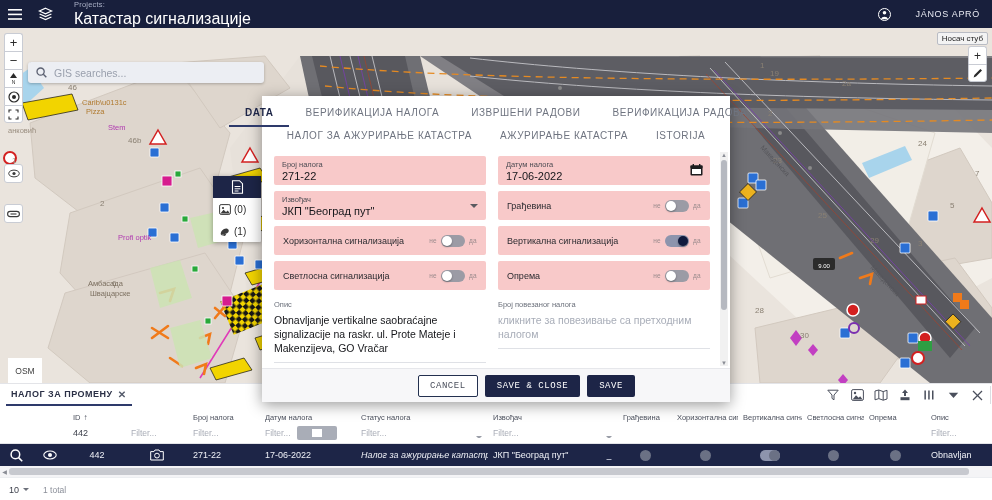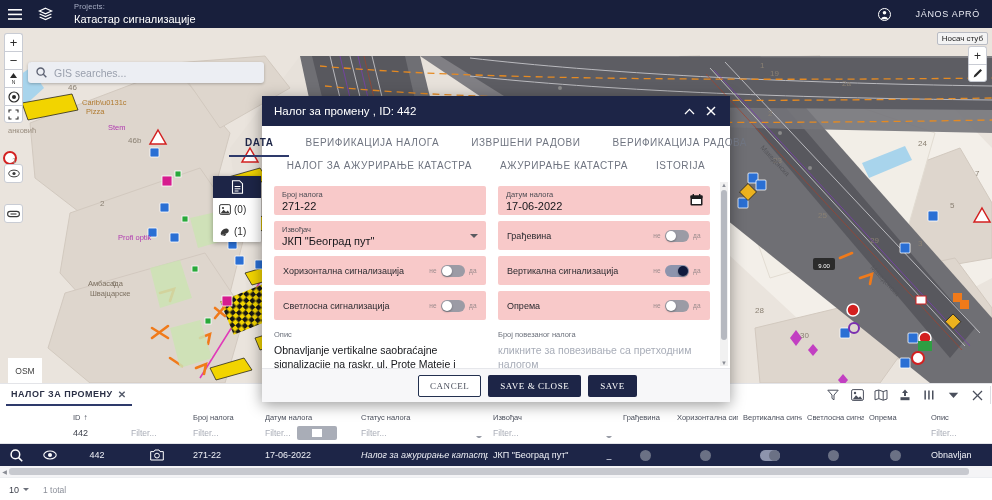--- a/index.html
+++ b/index.html
@@ -16,21 +16,21 @@
   #topbar {
     position: absolute; top: 0; left: 0; width: 992px; height: 28px;
     background: #181f3c;
     display: flex; align-items: center;
     color: #ffffff; z-index: 60;
   }
   .tb-icon { width: 30px; height: 28px; display: flex; align-items: center; justify-content: center; cursor: pointer; }
   .tb-icon svg { display: block; }
   #proj-wrap { margin-left: 14px; line-height: 1.1; }
   #proj-label { font-size: 7.5px; color: #aab0c6; letter-spacing: .2px; }
-  #proj-name { font-size: 11px; color: #fff; font-weight: 400; margin-top: 1px; }
+  #proj-name { font-size: 16px; color: #fff; font-weight: 400; margin-top: 1px; }
   #user-wrap { margin-left: auto; display: flex; align-items: center; gap: 24px; padding-right: 12px; cursor: pointer; }
   #user-name { font-size: 9px; letter-spacing: .7px; color: #e8eaf2; }
 
   
   #map {
     position: absolute; top: 28px; left: 0; width: 992px; height: 355px;
     overflow: hidden; background: #ece7e2;
   }
   #map-canvas { position: absolute; inset: 0; }
 
@@ -176,21 +176,21 @@
     background: #f1f1f1; z-index: 5;
   }
   #dlg-vscroll .thumb { position: absolute; left: 1px; top: 8px; width: 6px; height: 150px; background: #b6b9c0; border-radius: 3px; }
   .vs-arrow { position: absolute; left: 1px; width: 6px; text-align: center; font-size: 6px; color: #8a8d95; line-height: 6px; }
 
   #dlg-actions {
     flex: none; height: 34px; background: #f7f7f9; border-top: 1px solid #e6e7eb;
     display: flex; align-items: center; gap: 7px; padding-left: 156px;
   }
   .btn {
-    font-family: Liberation Serif, serif; font-size: 9px; letter-spacing: .55px;
+    font-family: Liberation Mono, monospace; font-size: 9px; letter-spacing: .55px;
     padding: 5px 11px; border-radius: 2px; cursor: pointer; border: 1px solid transparent;
   }
   .btn-outline { background: #fff; color: #4a4f5c; border-color: #23304f; }
   .btn-primary { background: #1d2547; color: #fff; }
 
   
   #bottom {
     position: absolute; left: 0; top: 383px; width: 992px; height: 117px;
     background: #fff; z-index: 40; border-top: 1px solid #e3e4e8;
   }
@@ -613,37 +613,20 @@
     <div class="mtbtn">+</div>
     <div class="mtbtn">
       <svg width="11" height="11" viewBox="0 0 11 11">
           <path d="M8.4,1 L10,2.6 L4,8.6 L1.6,9.4 L2.4,7 Z" fill="#2a2a2a"></path>
         </svg>
     </div>
   </div>
 </div>
 
 <div id="dialog">
-  <div id="dlg-head">
-    <span id="dlg-title">Налог за промену , ID: 442</span>
-    <span class="spacer"></span>
-    <div class="dh-btn">
-      <svg width="11" height="7" viewBox="0 0 11 7">
-          <polyline points="1,6 5.5,1.4 10,6" fill="none" stroke="#fff" stroke-width="1.3"></polyline>
-        </svg>
-    </div>
-    <div class="dh-btn">
-      <svg width="10" height="10" viewBox="0 0 10 10">
-          <g stroke="#fff" stroke-width="1.4">
-            <line x1="1" y1="1" x2="9" y2="9"></line>
-            <line x1="9" y1="1" x2="1" y2="9"></line>
-          </g>
-        </svg>
-    </div>
-  </div>
 
   <div id="tabs-row1">
     <div class="tab active">DATA</div>
     <div class="tab">ВЕРИФИКАЦИЈА НАЛОГА</div>
     <div class="tab">ИЗВРШЕНИ РАДОВИ</div>
     <div class="tab">ВЕРИФИКАЦИЈА РАДОВА</div>
   </div>
   <div id="tabs-row2">
     <div class="tab">НАЛОГ ЗА АЖУРИРАЊЕ КАТАСТРА</div>
     <div class="tab">АЖУРИРАЊЕ КАТАСТРА</div>

